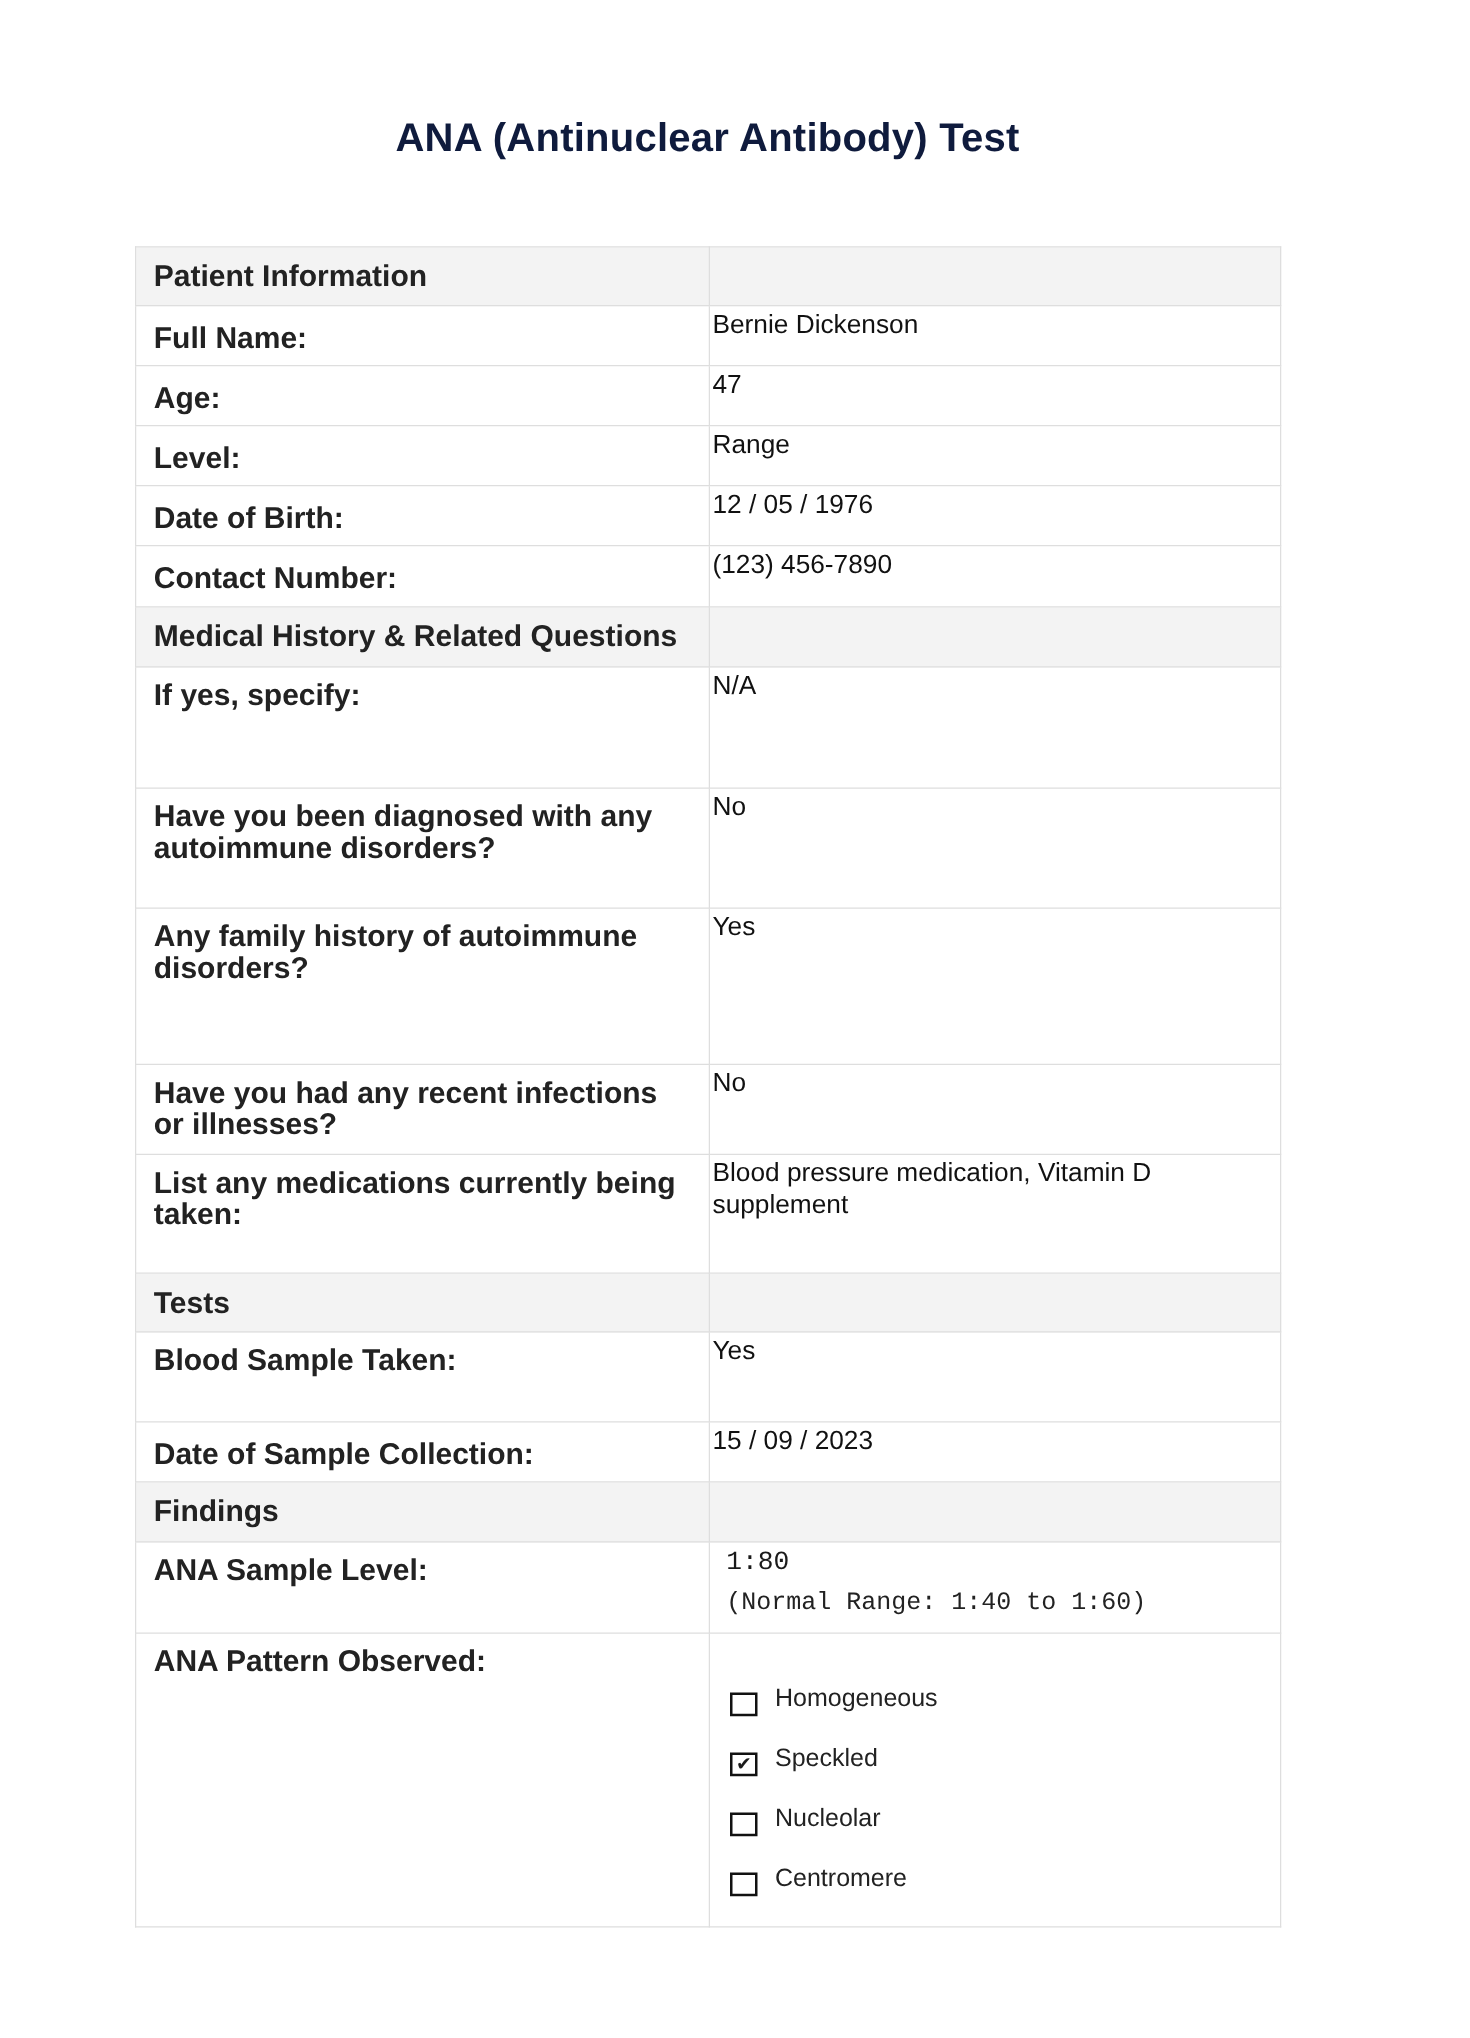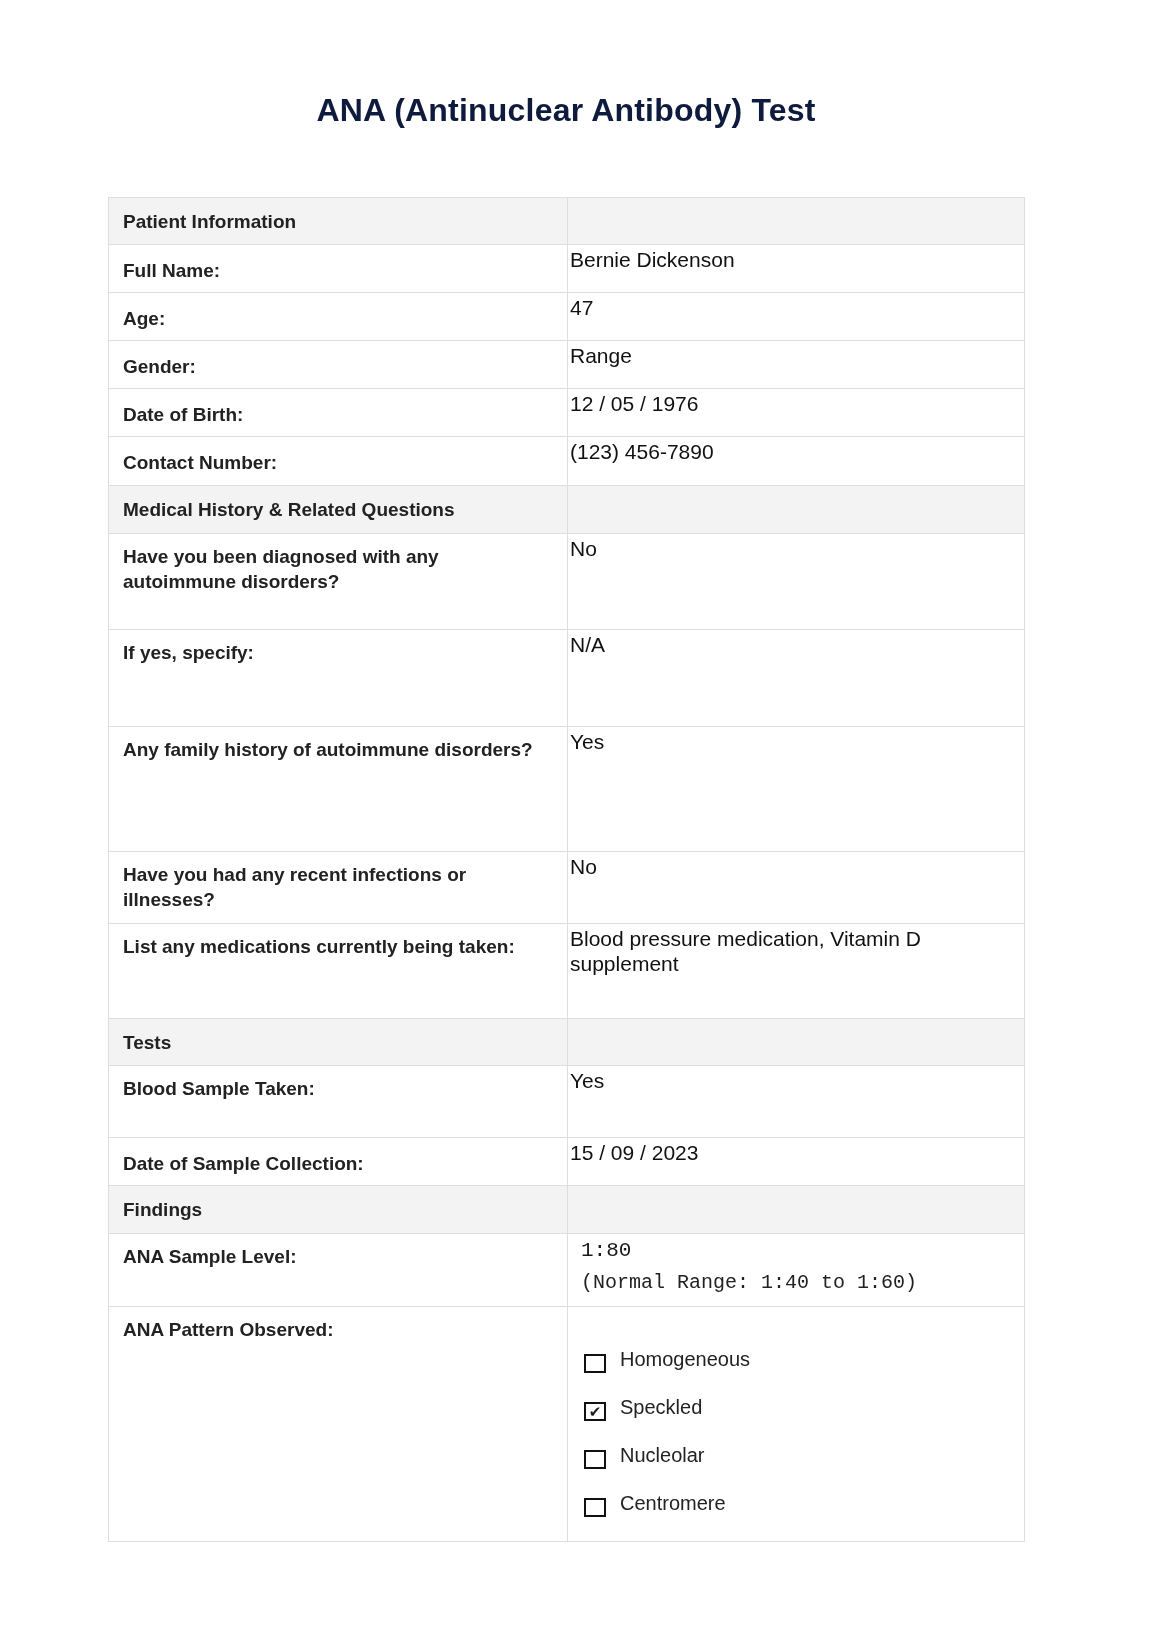--- a/index.html
+++ b/index.html
@@ -8,21 +8,21 @@
     position: absolute; top: 92px; left: 0; width: 1132px; text-align: center;
     font-size: 32px; font-weight: bold; color: #0f1b3d; letter-spacing: 0.2px;
   }
   table.form {
     position: absolute; top: 197px; left: 108px; width: 917px;
     border-collapse: collapse; table-layout: fixed;
   }
   table.form td { border: 1.5px solid #dedede; vertical-align: top; padding: 0; }
   td.lbl { width: 458px; }
   td.section { background: #f3f3f3; }
-  .lbl-text { font-weight: bold; font-size: 19px; line-height: 25px; padding: 10px 14px 0 14px; color: #222; }
+  .lbl-text { font-weight: bold; font-size: 24px; line-height: 25px; padding: 10px 14px 0 14px; color: #222; }
   .section .lbl-text { padding-top: 11px; }
   .val-text { font-size: 21px; line-height: 25px; padding: 2px 0 0 2px; color: #111; }
   .lbl-text.vcenter-sm { padding-top: 13px; }
   .titer { padding: 4px 0 0 13px; font-family: Liberation Mono, monospace; }
   .titer .v1 { font-size: 21px; line-height: 26px; }
   .titer .v2 { font-size: 20px; line-height: 26px; margin-top: 6px; color: #222; }
   .patterns { padding: 28px 0 0 16px; }
   .cb-row { display: flex; align-items: center; height: 48px; }
   .cb { width: 22px; height: 19px; border: 2px solid #111; box-sizing: border-box; margin-right: 14px; margin-top: 8px; display: flex; align-items: center; justify-content: center; font-size: 15px; line-height: 15px; }
   .cb-label { font-size: 20px; color: #222; }
@@ -51,21 +51,21 @@
   <tr style="height:48px">
     <td class="lbl">
           <div class="lbl-text vcenter-sm">Age:</div>
         </td>
     <td>
           <div class="val-text">47</div>
         </td>
   </tr>
   <tr style="height:48px">
     <td class="lbl">
-          <div class="lbl-text vcenter-sm">Gender:</div>
+          <div class="lbl-text vcenter-sm">Level:</div>
         </td>
     <td>
           <div class="val-text">Range</div>
         </td>
   </tr>
   <tr style="height:48px">
     <td class="lbl">
           <div class="lbl-text vcenter-sm">Date of Birth:</div>
         </td>
     <td>
@@ -80,34 +80,34 @@
           <div class="val-text">(123) 456-7890</div>
         </td>
   </tr>
 
   <tr style="height:48px">
     <td class="lbl section">
           <div class="lbl-text">Medical History &amp; Related Questions</div>
         </td>
     <td class="section"></td>
   </tr>
+  <tr style="height:97px">
+    <td class="lbl">
+          <div class="lbl-text">If yes, specify:</div>
+        </td>
+    <td>
+          <div class="val-text">N/A</div>
+        </td>
+  </tr>
   <tr style="height:96px">
     <td class="lbl">
           <div class="lbl-text">Have you been diagnosed with any autoimmune disorders?</div>
         </td>
     <td>
           <div class="val-text">No</div>
-        </td>
-  </tr>
-  <tr style="height:97px">
-    <td class="lbl">
-          <div class="lbl-text">If yes, specify:</div>
-        </td>
-    <td>
-          <div class="val-text">N/A</div>
         </td>
   </tr>
   <tr style="height:125px">
     <td class="lbl">
           <div class="lbl-text">Any family history of autoimmune disorders?</div>
         </td>
     <td>
           <div class="val-text">Yes</div>
         </td>
   </tr>

